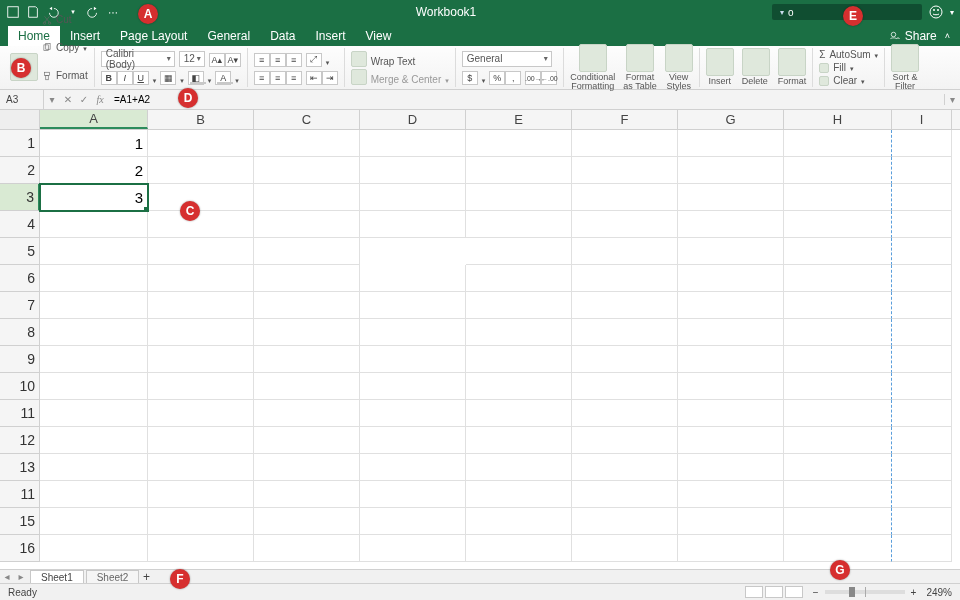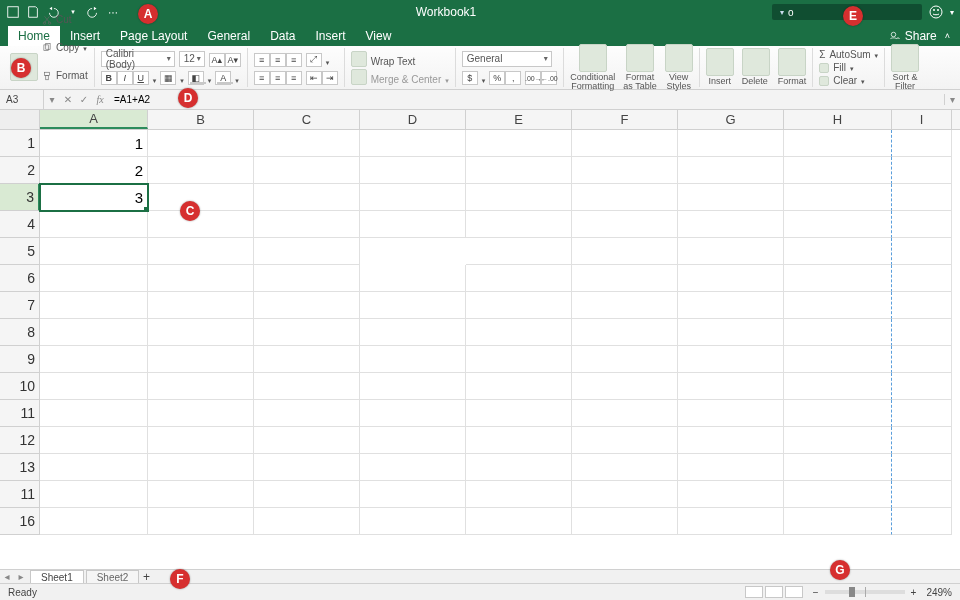--- a/index.html
+++ b/index.html
@@ -592,20 +592,32 @@
         <div class="cell" style="width: 106px;"></div>
         <div class="cell" style="width: 106px;"></div>
         <div class="cell" style="width: 106px;"></div>
         <div class="cell" style="width: 106px;"></div>
         <div class="cell" style="width: 106px;"></div>
         <div class="cell" style="width: 106px;"></div>
         <div class="cell pagedash" style="width: 108px;"></div>
         <div class="cell" style="width: 60px;"></div>
       </div>
       <div class="row">
+        <div class="rh">15</div>
+        <div class="cell" style="width: 108px;"></div>
+        <div class="cell" style="width: 106px;"></div>
+        <div class="cell" style="width: 106px;"></div>
+        <div class="cell" style="width: 106px;"></div>
+        <div class="cell" style="width: 106px;"></div>
+        <div class="cell" style="width: 106px;"></div>
+        <div class="cell" style="width: 106px;"></div>
+        <div class="cell pagedash" style="width: 108px;"></div>
+        <div class="cell" style="width: 60px;"></div>
+      </div>
+      <div class="row">
         <div class="rh">16</div>
         <div class="cell" style="width: 108px;"></div>
         <div class="cell" style="width: 106px;"></div>
         <div class="cell" style="width: 106px;"></div>
         <div class="cell" style="width: 106px;"></div>
         <div class="cell" style="width: 106px;"></div>
         <div class="cell" style="width: 106px;"></div>
         <div class="cell" style="width: 106px;"></div>
         <div class="cell pagedash" style="width: 108px;"></div>
         <div class="cell" style="width: 60px;"></div>

